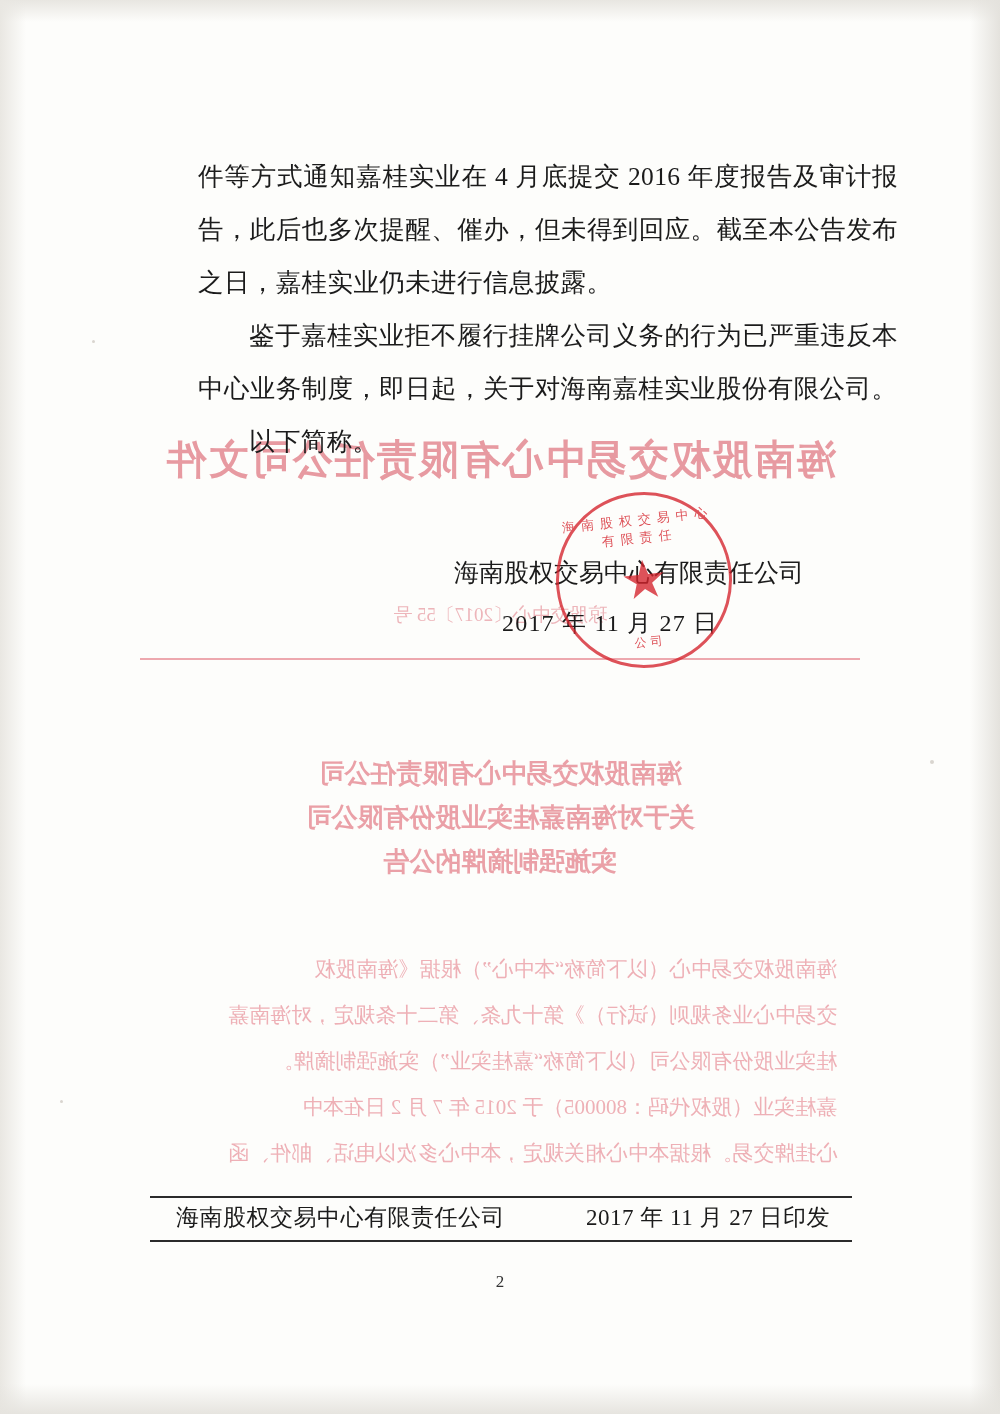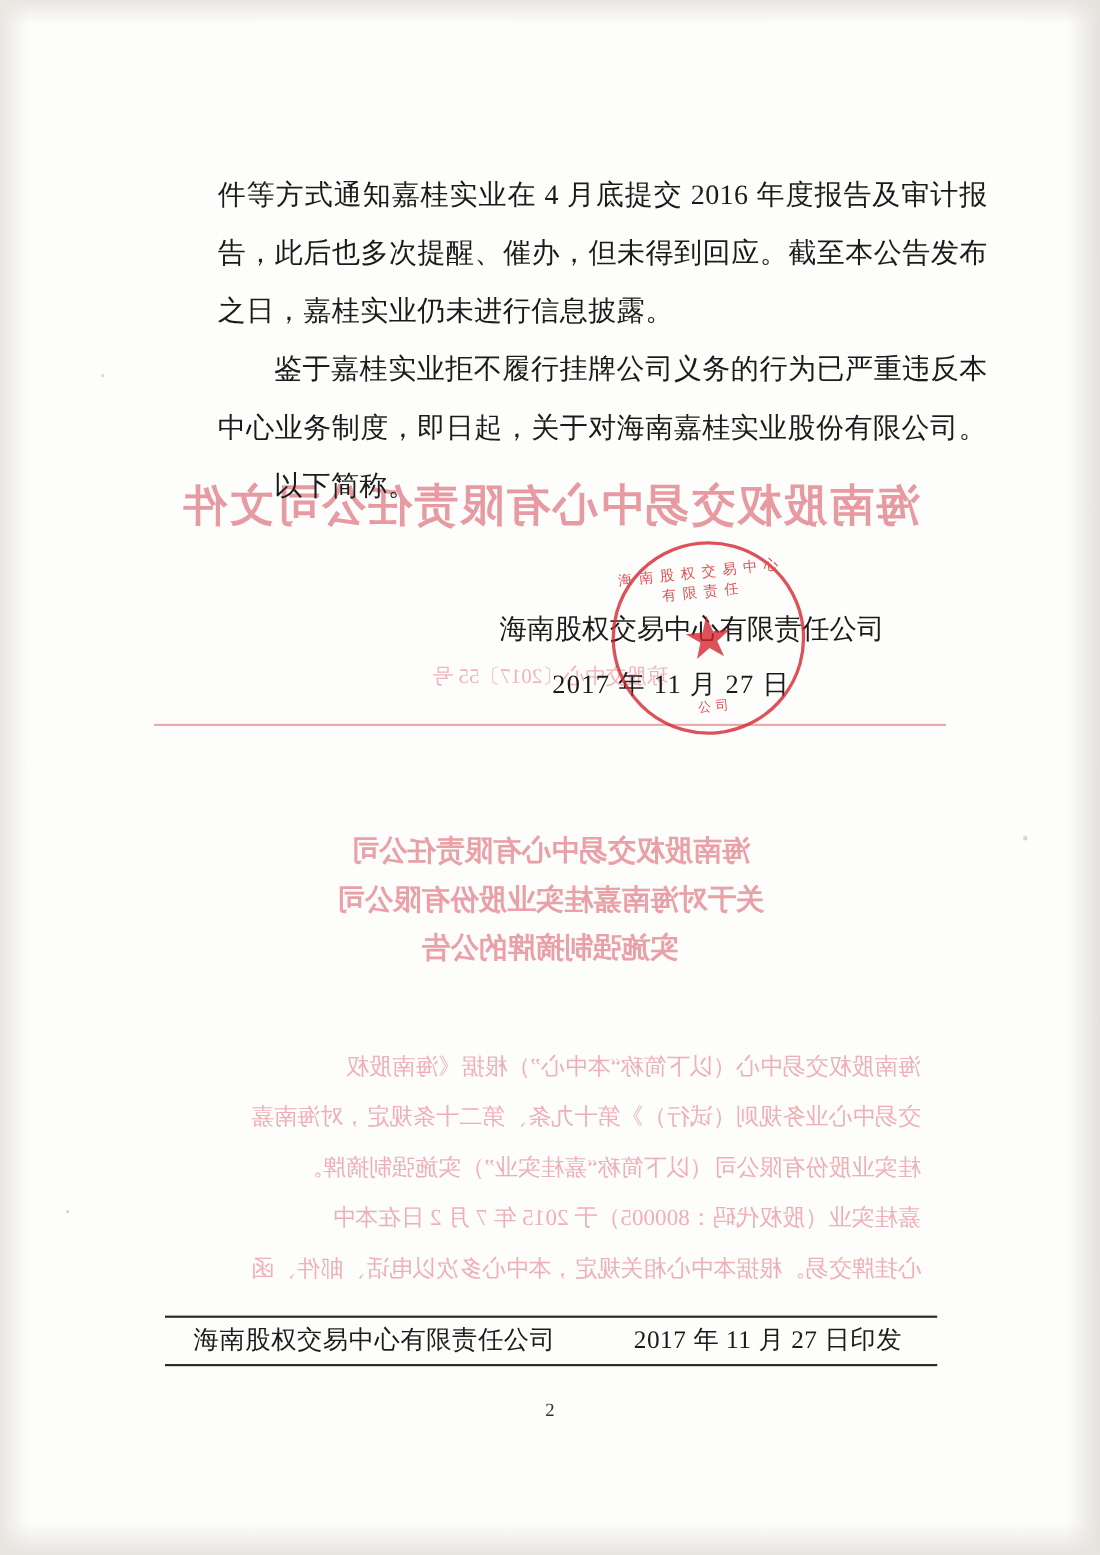--- a/index.html
+++ b/index.html
@@ -185,21 +185,21 @@
   }
   .footer-left {
     position: absolute;
     left: 176px;
     top: 1202px;
     font-size: 23px;
     letter-spacing: 0.5px;
   }
   .footer-right {
     position: absolute;
-    right: 180px;
+    right: 170px;
     top: 1202px;
     font-size: 23px;
     letter-spacing: 0.5px;
     text-align: center;
   }
   .page-number {
     position: absolute;
     left: 0;
     top: 1272px;
     width: 100%;

